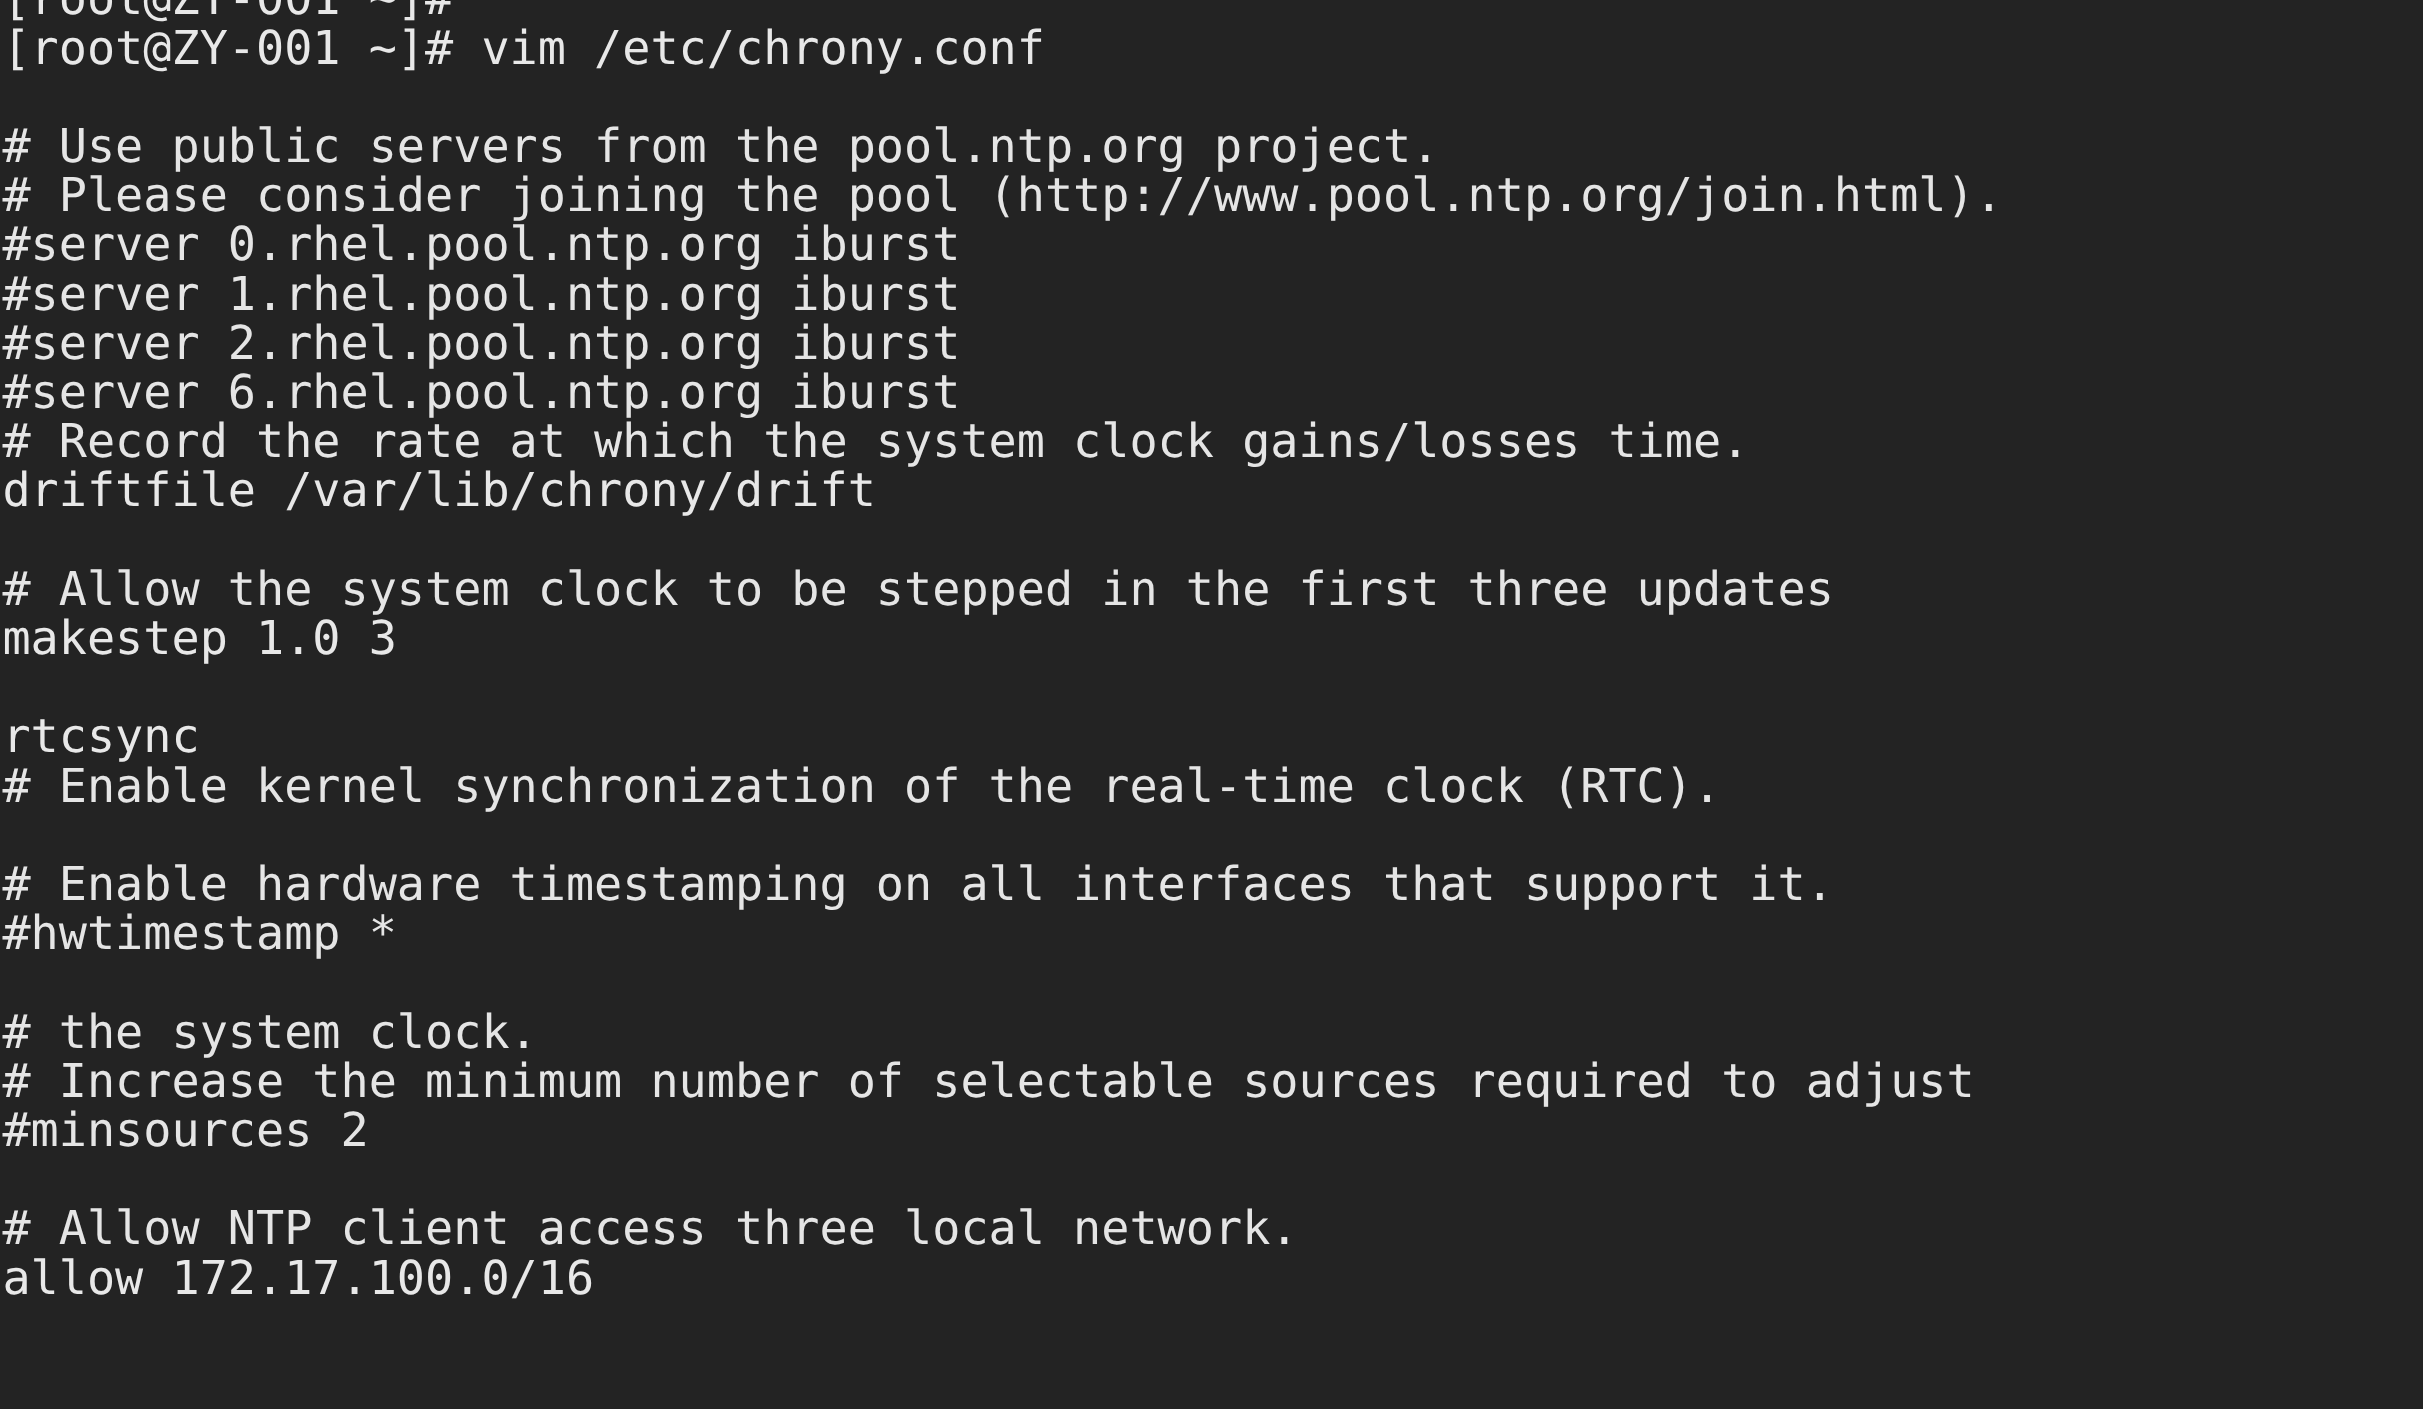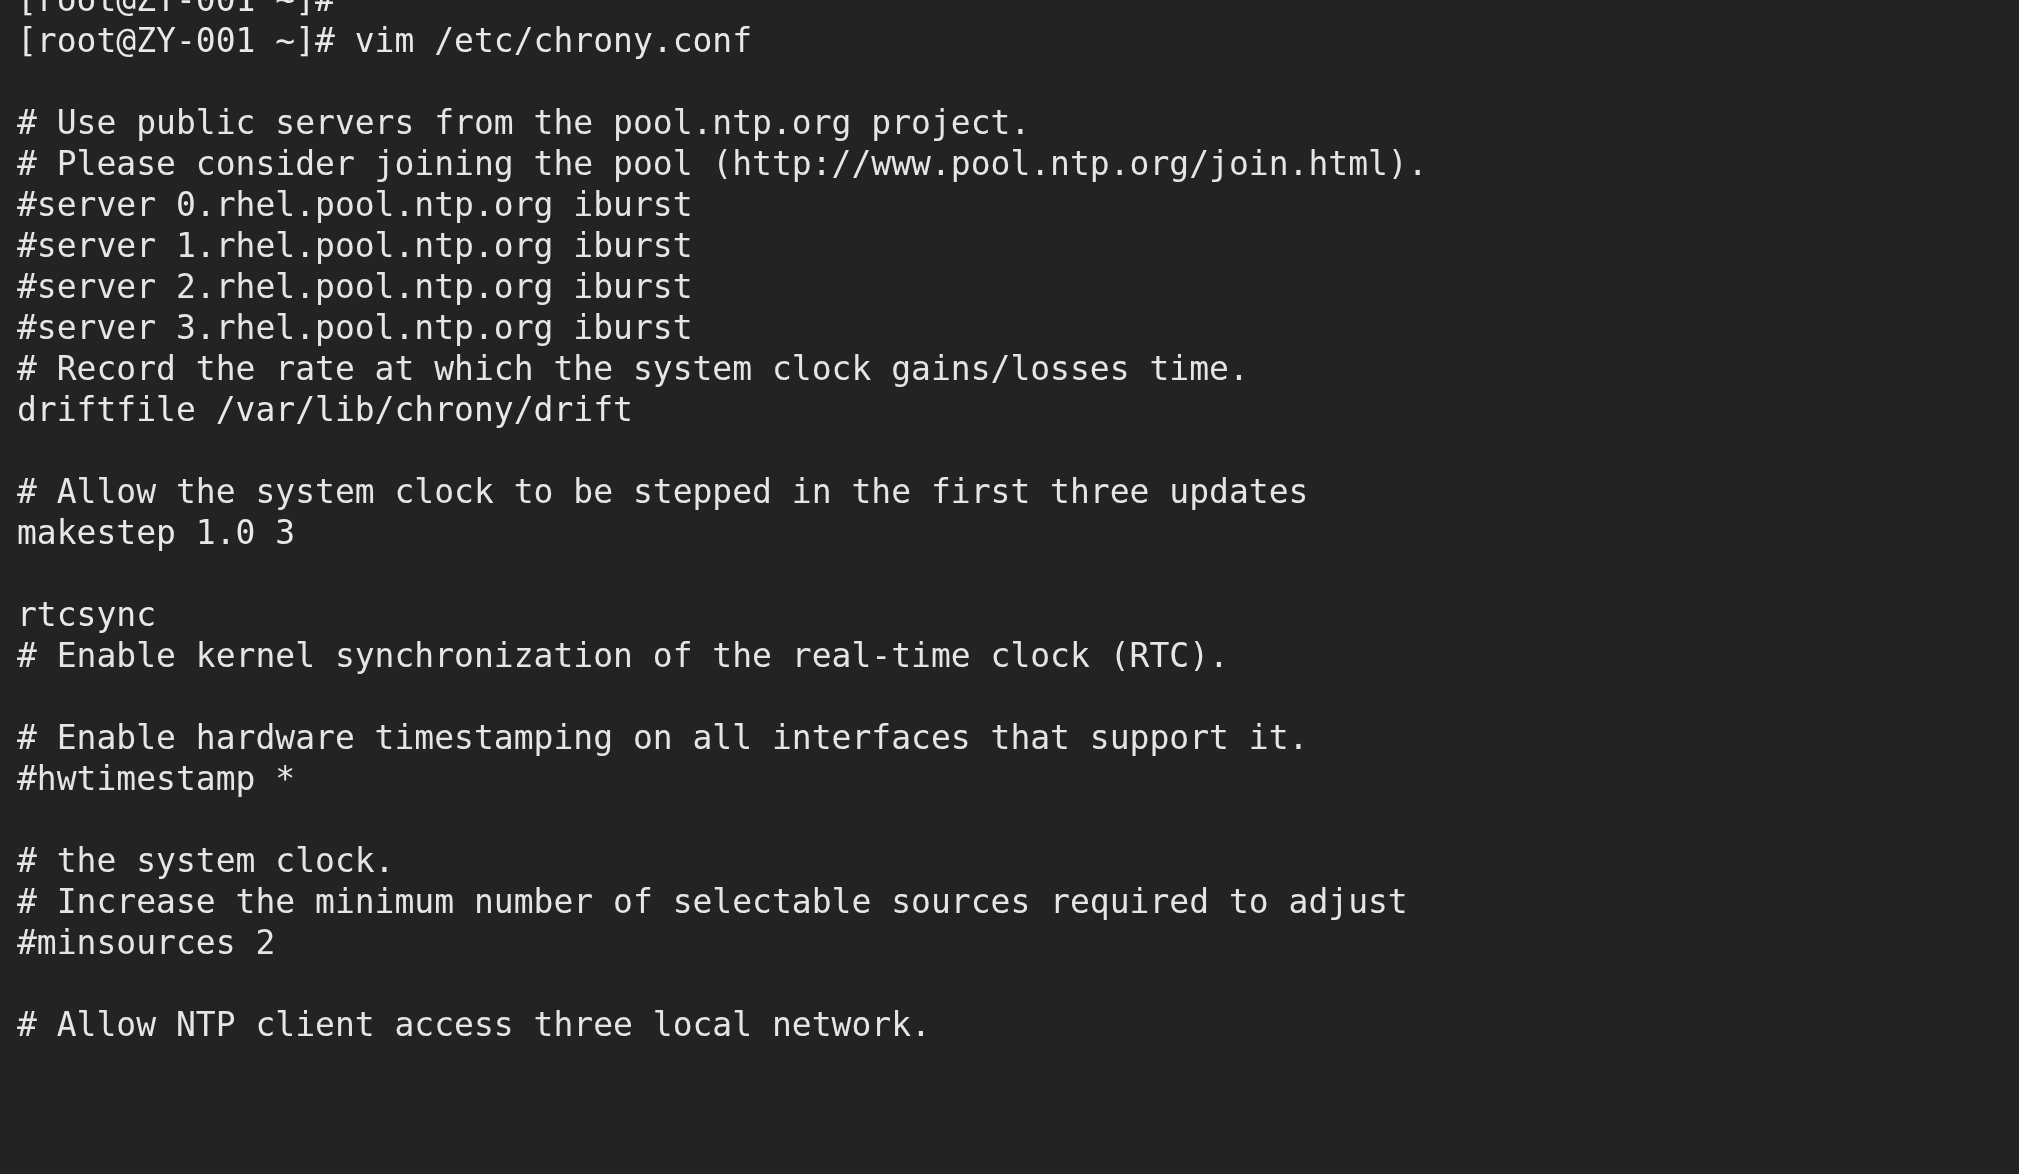--- a/index.html
+++ b/index.html
@@ -24,24 +24,24 @@
   
   #screen {
     position: absolute;
     left: 0;
     top: -21px;
     width: 2019px;
   }
   .line {
     height: 41px;
     line-height: 41px;
-    font-size: 33px;
+    font-size: 39px;
     letter-spacing: 0px;
     white-space: pre;
-    padding-left: 17px;
+    padding-left: 2px;
     color: #e6e6e6;
     font-family: "DejaVu Sans Mono", "Liberation Mono", monospace;
   }
   .comment {
     color: #e5e5e5;
   }
   .code {
     color: #e8e8e8;
   }
   .blank {
@@ -54,32 +54,33 @@
 <div id="terminal">
   <div id="screen">
       <div class="line code">[root@ZY-001 ~]#</div>
       <div class="line code">[root@ZY-001 ~]# vim /etc/chrony.conf</div>
       <div class="line blank"></div>
       <div class="line comment"># Use public servers from the pool.ntp.org project.</div>
       <div class="line comment"># Please consider joining the pool (http://www.pool.ntp.org/join.html).</div>
       <div class="line comment">#server 0.rhel.pool.ntp.org iburst</div>
       <div class="line comment">#server 1.rhel.pool.ntp.org iburst</div>
       <div class="line comment">#server 2.rhel.pool.ntp.org iburst</div>
-      <div class="line comment">#server 3.rhel.pool.ntp.org iburst</div>
+      <div class="line comment">#server 6.rhel.pool.ntp.org iburst</div>
       <div class="line comment"># Record the rate at which the system clock gains/losses time.</div>
       <div class="line code">driftfile /var/lib/chrony/drift</div>
       <div class="line blank"></div>
       <div class="line comment"># Allow the system clock to be stepped in the first three updates</div>
       <div class="line code">makestep 1.0 3</div>
       <div class="line blank"></div>
       <div class="line code">rtcsync</div>
       <div class="line comment"># Enable kernel synchronization of the real-time clock (RTC).</div>
       <div class="line blank"></div>
       <div class="line comment"># Enable hardware timestamping on all interfaces that support it.</div>
       <div class="line comment">#hwtimestamp *</div>
       <div class="line blank"></div>
       <div class="line comment"># the system clock.</div>
       <div class="line comment"># Increase the minimum number of selectable sources required to adjust</div>
       <div class="line comment">#minsources 2</div>
       <div class="line blank"></div>
       <div class="line comment"># Allow NTP client access three local network.</div>
+      <div class="line code">allow 172.17.100.0/16</div>
     </div>
 </div>
 
 </body></html>

